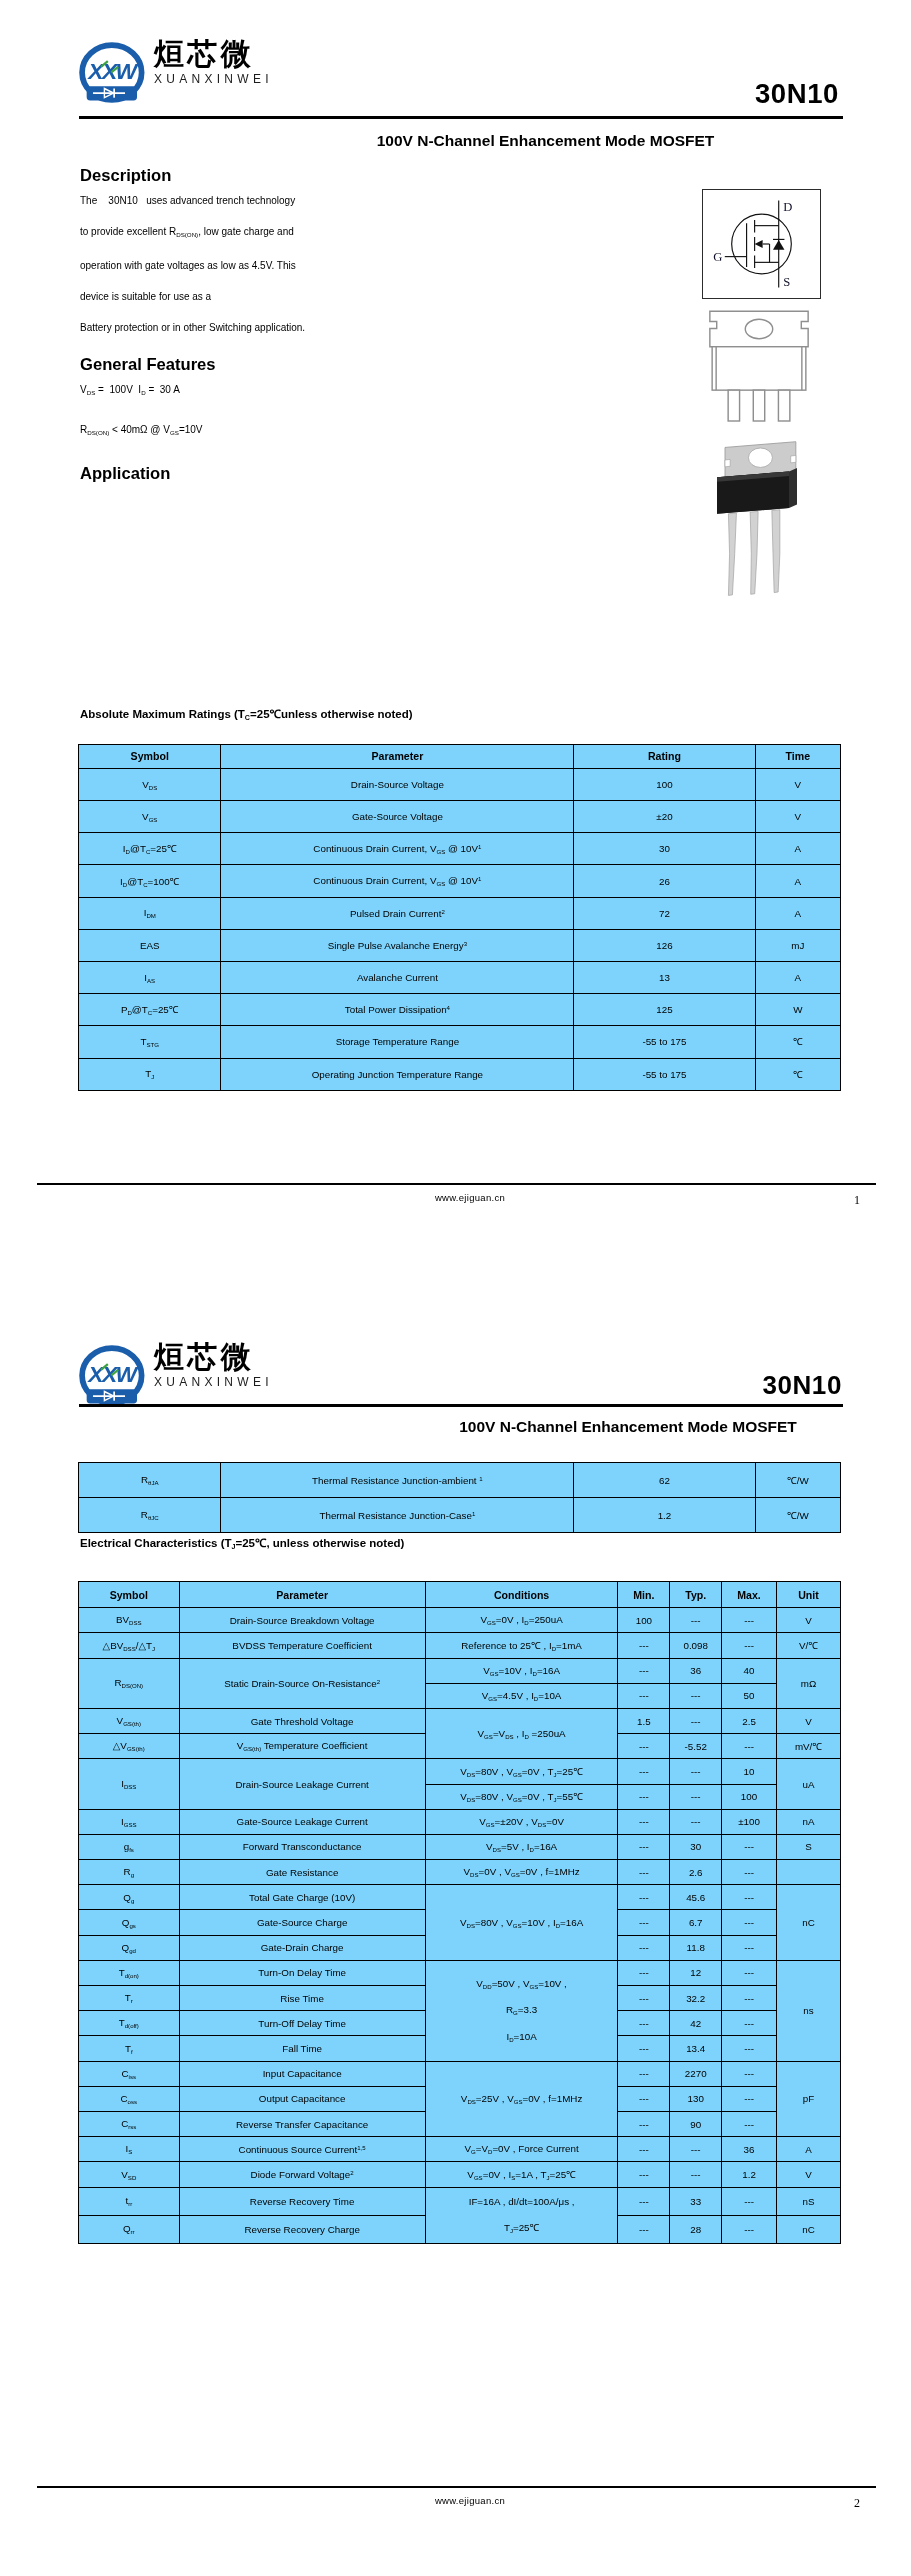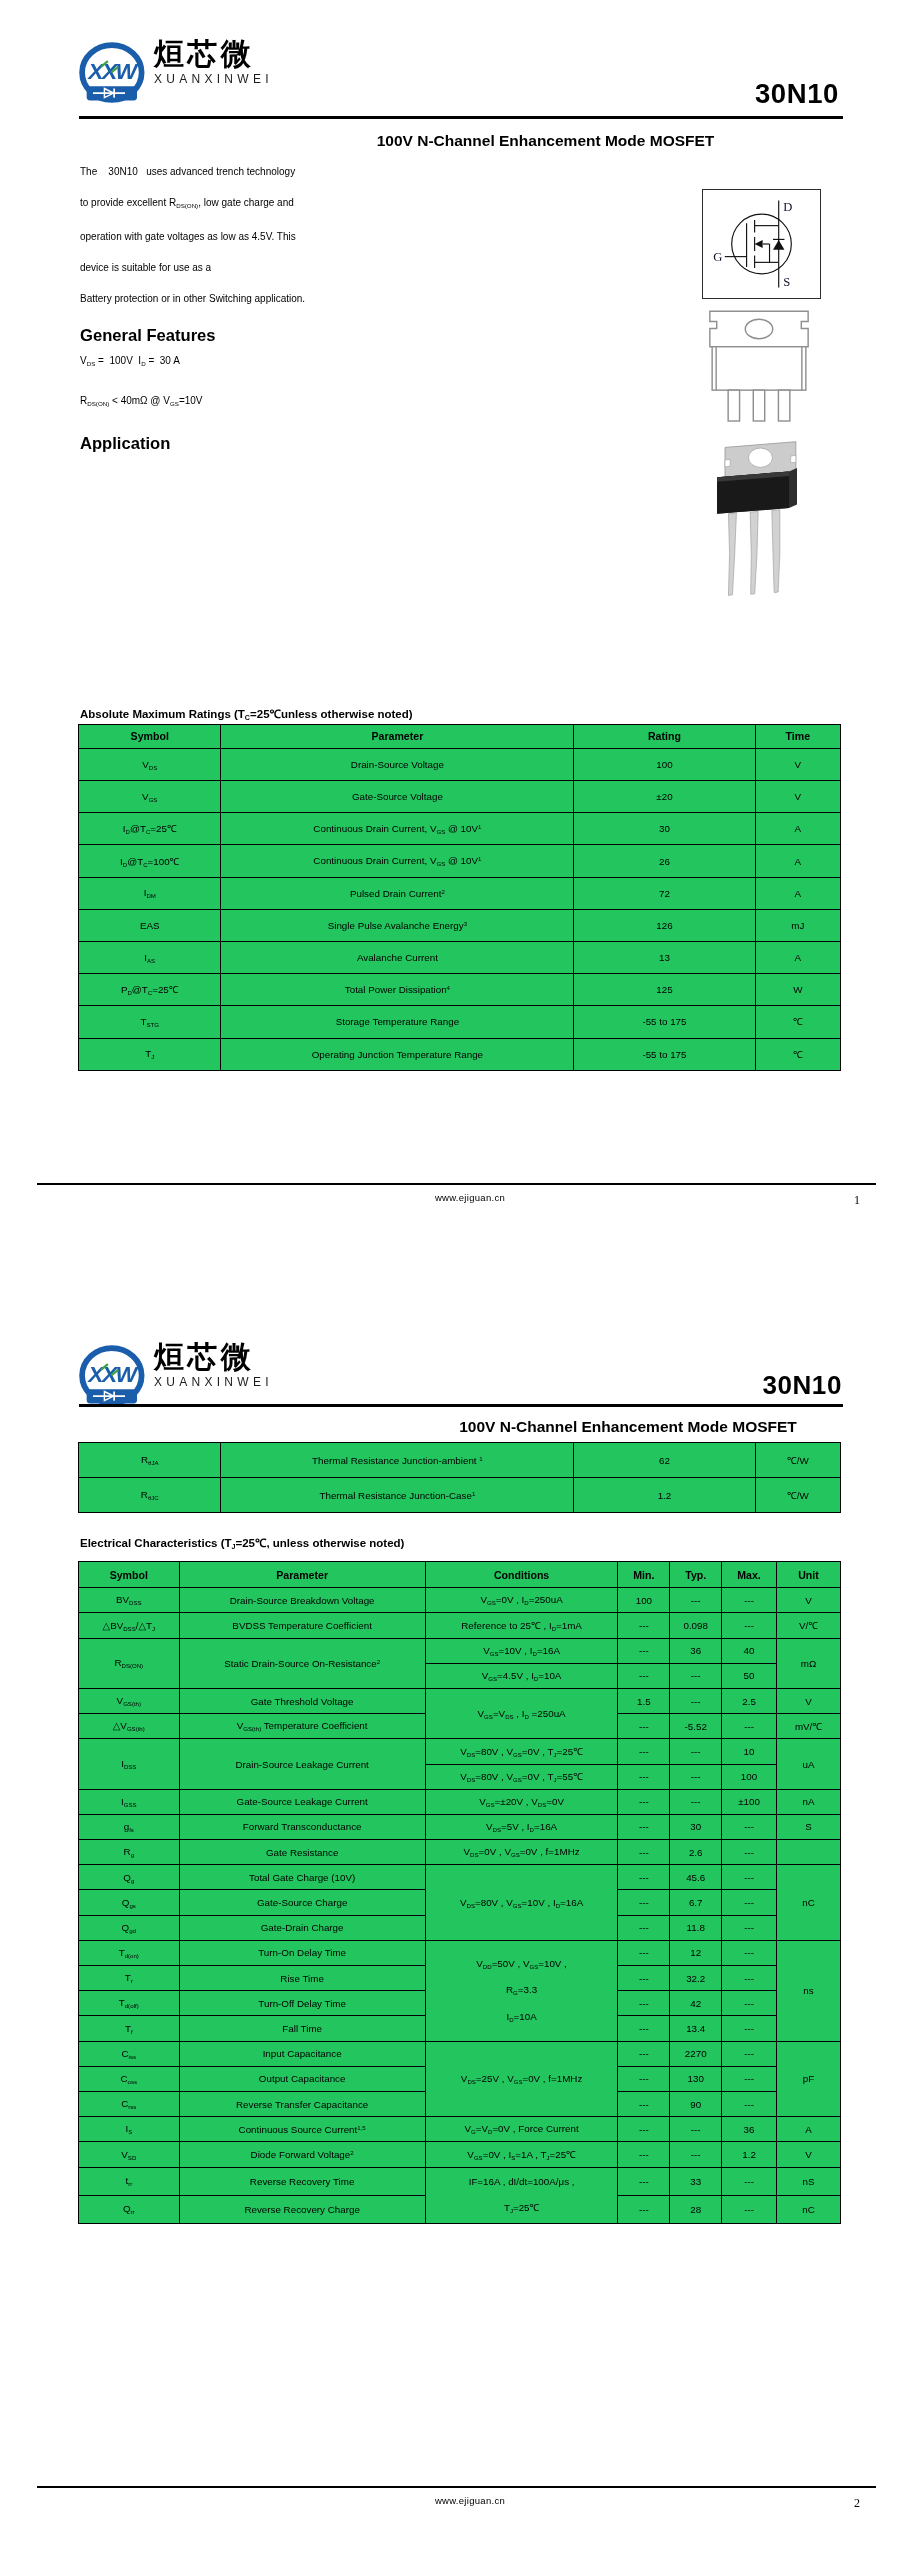--- a/index.html
+++ b/index.html
@@ -23,21 +23,21 @@
   .featline{font-size:10px;line-height:11px;margin:0 0 26px 0;white-space:pre-wrap;}
   .appline{font-size:10px;line-height:11px;margin:0 0 19.5px 0;}
   .mt1{margin-top:22px;}
   sub{font-size:0.62em;vertical-align:-0.28em;}
   sup{font-size:0.62em;vertical-align:0.5em;}
   
   .symbox{border:1.1px solid #2c2c2c;background:#fff;}
   
   .sect-title{font-size:11.5px;font-weight:700;}
   
-  table{border-collapse:collapse;table-layout:fixed;background:#22c55e;}
+  table{border-collapse:collapse;table-layout:fixed;background:#7dd3fc;margin-top:20px;}
   table.spec{border:1.7px solid #000;width:763px;}
   table.spec th, table.spec td{
     border:1.1px solid #000;border-top-width:1.7px;border-bottom-width:1.7px;
     text-align:center;vertical-align:middle;font-size:9.8px;padding:1.1px 2.3px;
     overflow:hidden;
   }
   table.spec th{font-size:10.6px;font-weight:700;}
   .t-abs th{height:20.7px;}
   .t-abs td{height:29px;}
   .t-therm td{height:32px;}
@@ -69,20 +69,21 @@
       <div class="logo-cn">烜芯微</div>
       <div class="logo-en">XUANXINWEI</div>
     </div>
   </div>
 
   <div class="abs part-number" style="right:72px;top:78px;">30N10</div>
   <div class="abs rule" style="left:79px;top:116px;width:764px;"></div>
   <div class="abs subtitle" style="left:293px;top:132px;width:505px;text-align:center;">100V N-Channel Enhancement Mode MOSFET</div>
 
   <div class="abs textcol" style="left:80px;top:166px;">
+    <div class="h2">Description</div>
     <div>
         <p class="bodyline">The    30N10   uses advanced trench technology</p>
         <p class="bodyline">to provide excellent R<sub>DS(ON)</sub>, low gate charge and</p>
         <p class="bodyline">operation with gate voltages as low as 4.5V. This</p>
         <p class="bodyline">device is suitable for use as a</p>
         <p class="bodyline">Battery protection or in other Switching application.</p>
       </div>
     <div class="h2 mt1">General Features</div>
     <div>
         <p class="featline">V<sub>DS</sub> =  100V  I<sub>D</sub> =  30 A</p>

